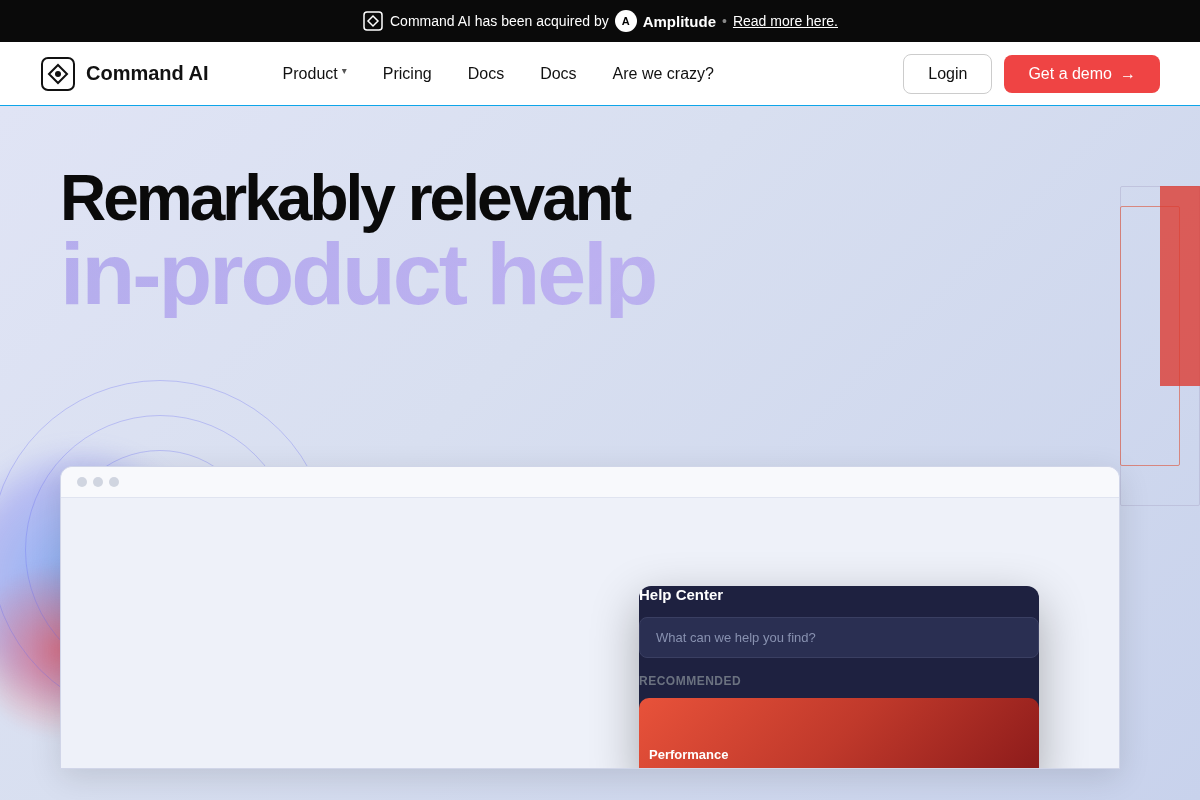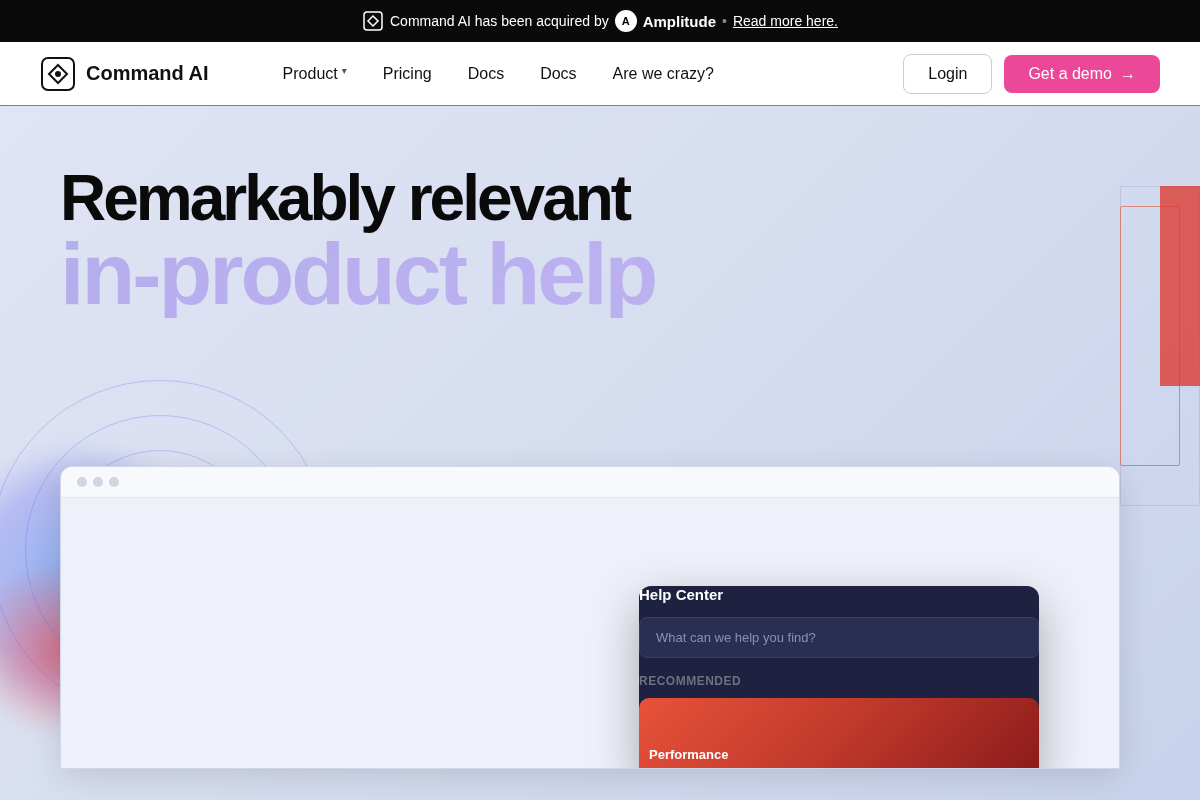--- a/index.html
+++ b/index.html
@@ -102,21 +102,21 @@
       background: #fff;
       font-size: 16px;
       color: #111;
       cursor: pointer;
       font-weight: 500;
     }
     #demo-btn {
       padding: 10px 24px;
       border: none;
       border-radius: 8px;
-      background: #ec4899;
+      background: #ef4444;
       color: #fff;
       font-size: 16px;
       cursor: pointer;
       font-weight: 500;
       display: flex;
       align-items: center;
       gap: 8px;
     }
 
     

